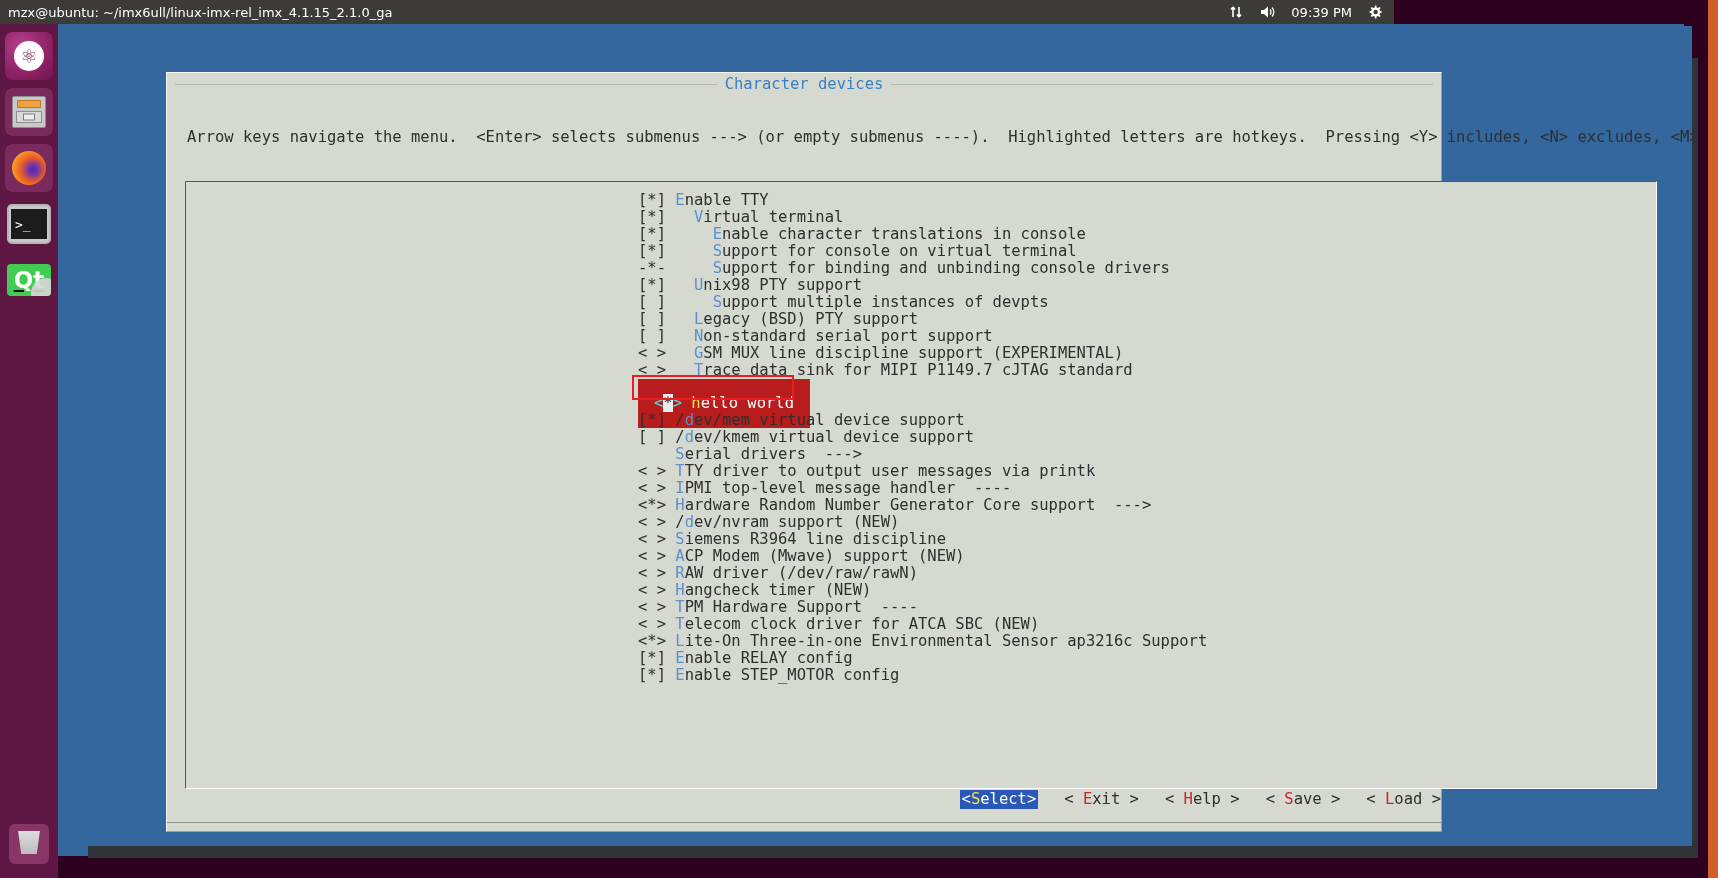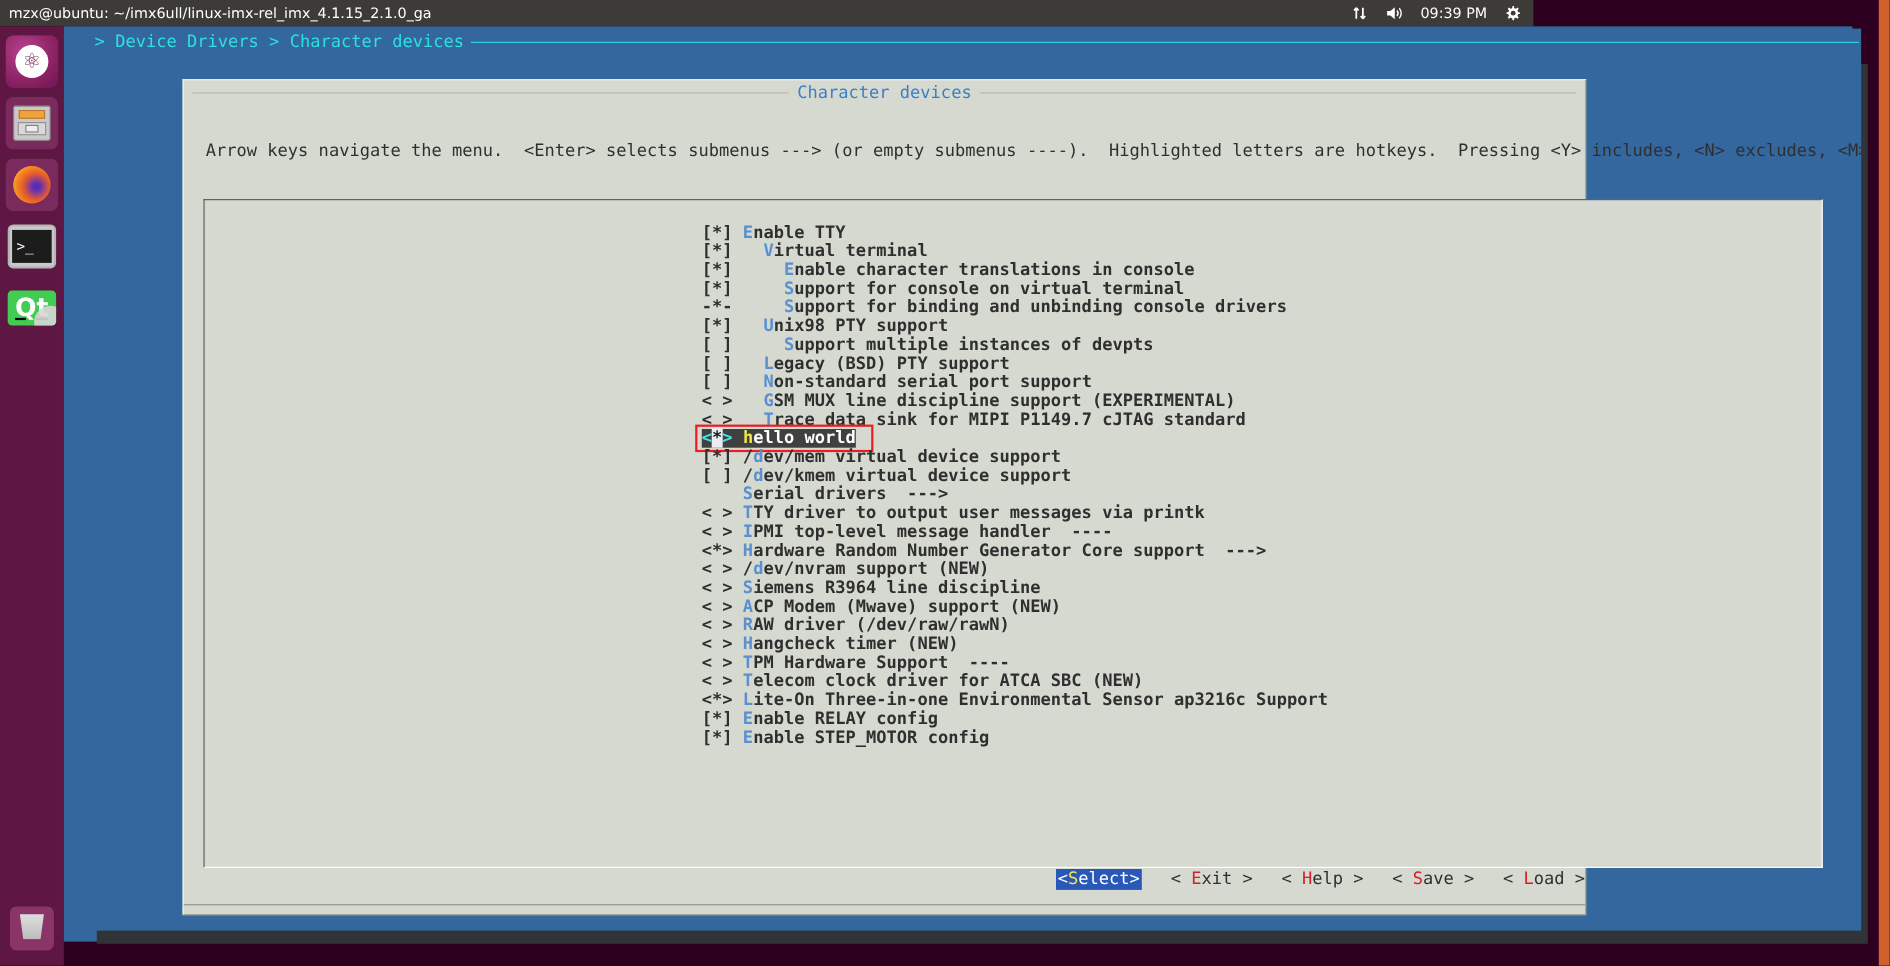--- a/index.html
+++ b/index.html
@@ -149,29 +149,29 @@
   
   .listbox {
     position: absolute; left: 18px; top: 108px; width: 1472px; height: 608px;
     border-top: 1px solid #55585a;
     border-left: 1px solid #55585a;
     border-right: 1px solid #ffffff;
     border-bottom: 1px solid #ffffff;
     background: #d5d9d0;
     overflow: hidden;
   }
-  .rows { position: absolute; left: 452px; top: 21px; font-weight: bold; }
+  .rows { position: absolute; left: 452px; top: 10px; }
   .row { white-space: pre; height: 17px; line-height: 17px; color: #2f2f2f; position: relative; }
   .row .hot { color: #5a8fd0; }
   .row .dim { color: #2f2f2f; }
 
   
   .row.sel { display: inline-block; }
   .sel-wrap { position: relative; display: inline-block; }
-  .sel-bg { background: #404040; color: #ffffff; display: inline-block; padding: 0; }
+  .sel-bg { background: #b91c1c; color: #ffffff; display: inline-block; padding: 16px; }
   .sel-bg .brk { color: #49e3e3; }
   .sel-bg .star { background: #e9edf2; color: #1c1c1c; }
   .sel-bg .hotsel { color: #f2e64a; }
   .red-box {
     position: absolute; left: -6px; top: -4px; width: 162px; height: 25px;
     border: 2px solid #ec1c22; pointer-events: none;
   }
 
   
   .btnbar {
@@ -266,24 +266,20 @@
     </div>
   </div>
 
   <div class="desktop"></div>
   <div class="desk-right-band"></div>
   <div class="desk-orange"></div>
 
   <div class="mwin-shadow"></div>
 
   <div class="mwin">
-    <div class="hdr-line2">
-      <span>&gt; Device Drivers &gt; Character devices</span>
-      <span class="hdr-rule"></span>
-    </div>
 
     <div class="dlg">
 
       <div class="dlg-title">
         <span class="rule left"></span>
         <span class="t">Character devices</span>
         <span class="rule right"></span>
       </div>
 
       <div class="help">

